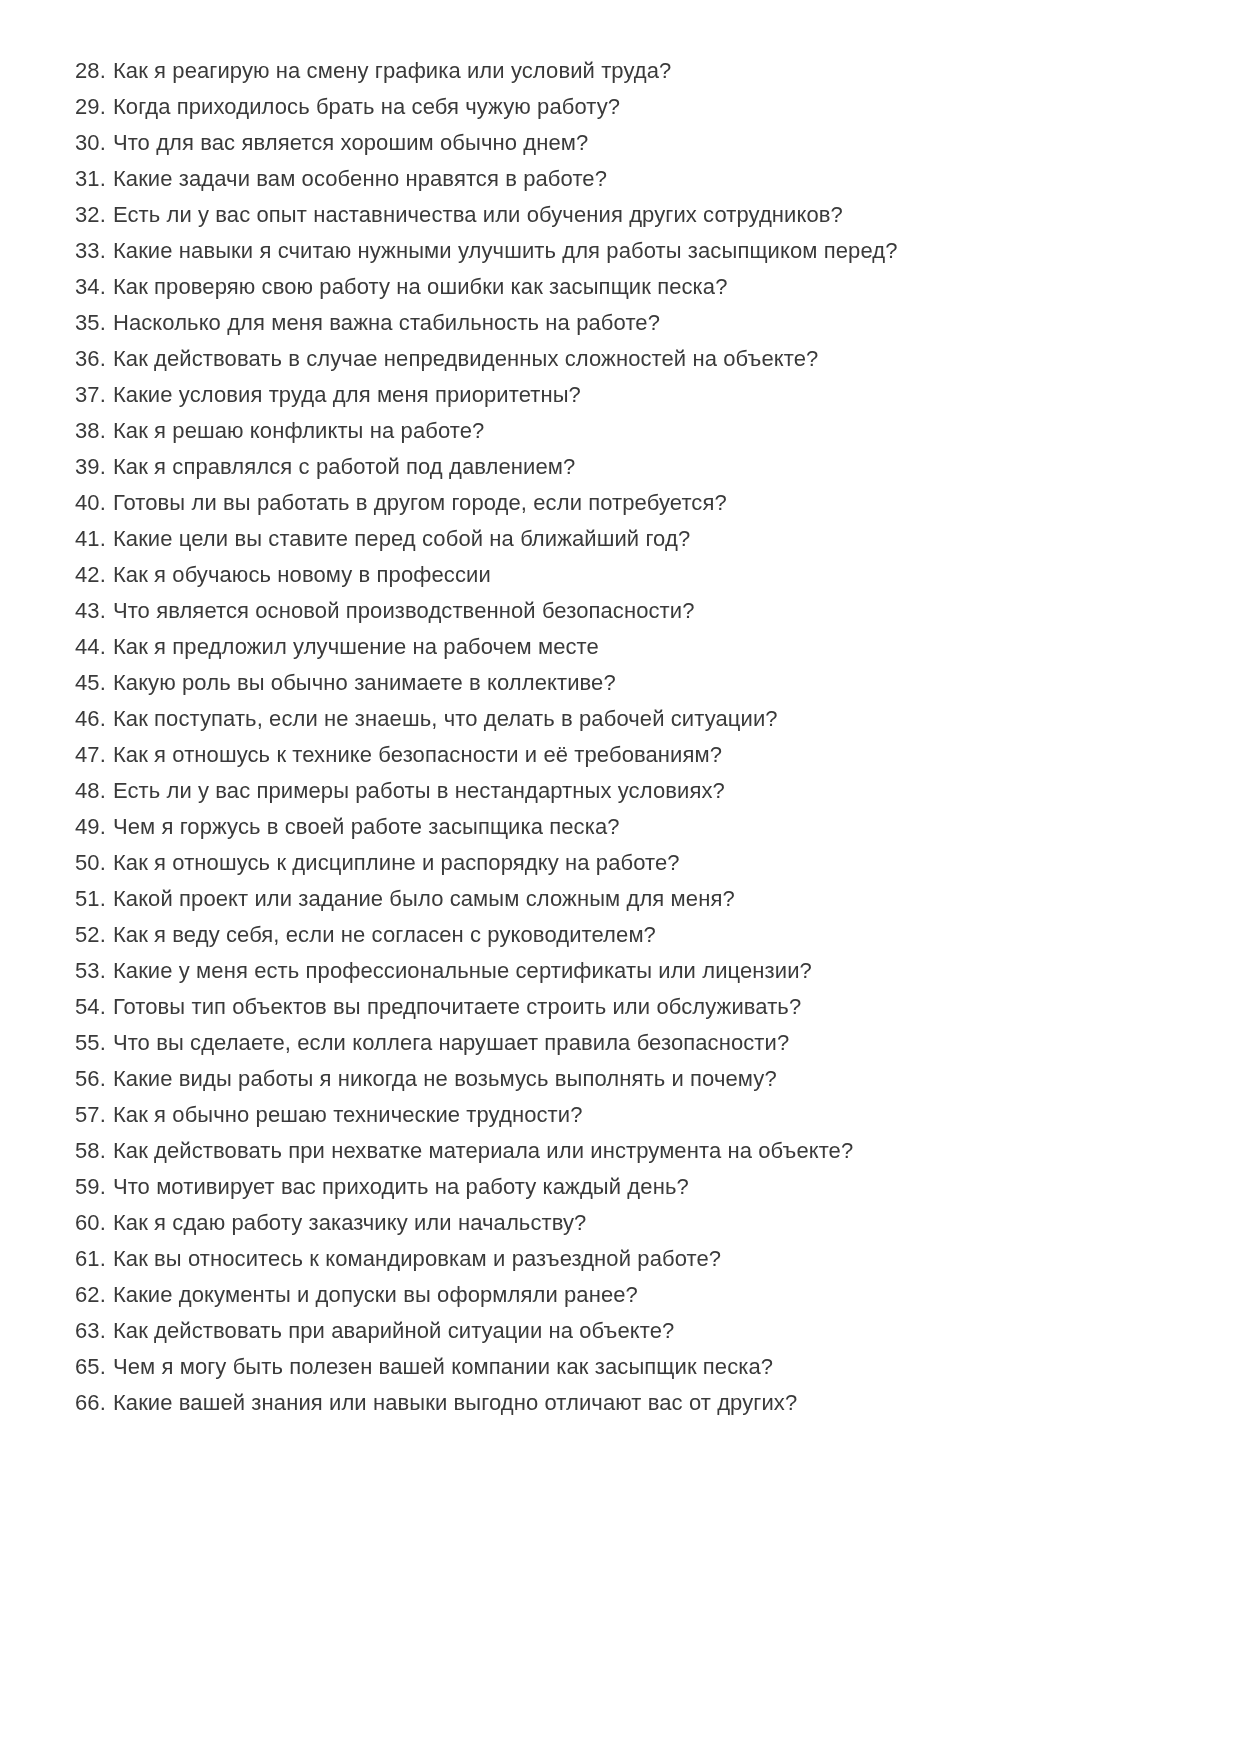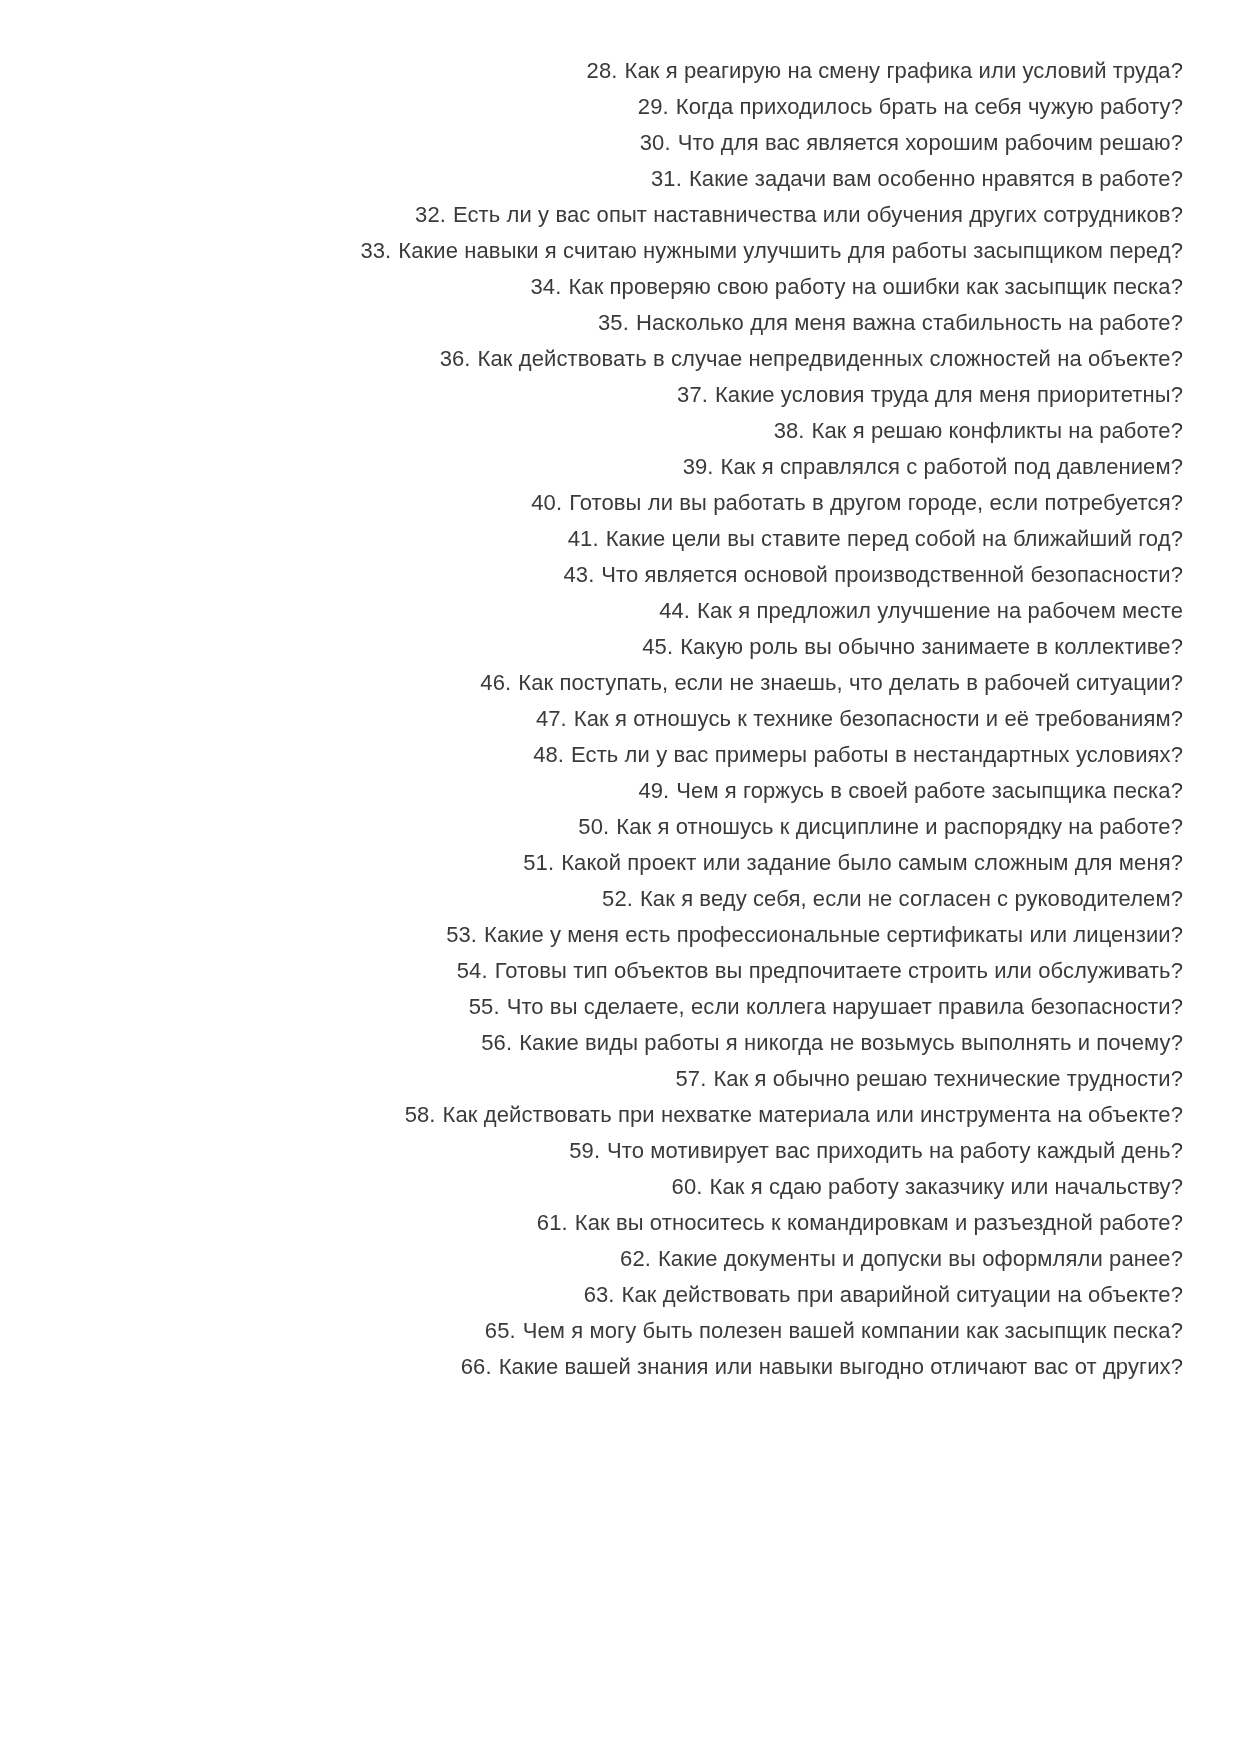--- a/index.html
+++ b/index.html
@@ -12,21 +12,20 @@
     height: 1753px;
     font-family: "Liberation Sans", "DejaVu Sans", sans-serif;
     overflow: hidden;
   }
   .page {
     box-sizing: border-box;
     width: 1239px;
     height: 1753px;
     padding: 53px 56px 0 75px;
     background: #ffffff;
-    text-align: right;
   }
   .question-list {
     margin: 0;
     padding: 0;
     list-style: none;
   }
   .question-item {
     height: 36px;
     line-height: 36px;
     font-size: 22px;
@@ -39,32 +38,33 @@
     margin-right: 7px;
   }
 </style>
 </head>
 <body>
 
 <div class="page">
   <ol class="question-list" id="question-list">
       <li class="question-item"><span class="num">28.</span><span class="txt">Как я реагирую на смену графика или условий труда?</span></li>
       <li class="question-item"><span class="num">29.</span><span class="txt">Когда приходилось брать на себя чужую работу?</span></li>
-      <li class="question-item"><span class="num">30.</span><span class="txt">Что для вас является хорошим рабочим решаю?</span></li>
+      <li class="question-item"><span class="num">30.</span><span class="txt">Что для вас является хорошим обычно днем?</span></li>
       <li class="question-item"><span class="num">31.</span><span class="txt">Какие задачи вам особенно нравятся в работе?</span></li>
       <li class="question-item"><span class="num">32.</span><span class="txt">Есть ли у вас опыт наставничества или обучения других сотрудников?</span></li>
       <li class="question-item"><span class="num">33.</span><span class="txt">Какие навыки я считаю нужными улучшить для работы засыпщиком перед?</span></li>
       <li class="question-item"><span class="num">34.</span><span class="txt">Как проверяю свою работу на ошибки как засыпщик песка?</span></li>
       <li class="question-item"><span class="num">35.</span><span class="txt">Насколько для меня важна стабильность на работе?</span></li>
       <li class="question-item"><span class="num">36.</span><span class="txt">Как действовать в случае непредвиденных сложностей на объекте?</span></li>
       <li class="question-item"><span class="num">37.</span><span class="txt">Какие условия труда для меня приоритетны?</span></li>
       <li class="question-item"><span class="num">38.</span><span class="txt">Как я решаю конфликты на работе?</span></li>
       <li class="question-item"><span class="num">39.</span><span class="txt">Как я справлялся с работой под давлением?</span></li>
       <li class="question-item"><span class="num">40.</span><span class="txt">Готовы ли вы работать в другом городе, если потребуется?</span></li>
       <li class="question-item"><span class="num">41.</span><span class="txt">Какие цели вы ставите перед собой на ближайший год?</span></li>
+      <li class="question-item"><span class="num">42.</span><span class="txt">Как я обучаюсь новому в профессии</span></li>
       <li class="question-item"><span class="num">43.</span><span class="txt">Что является основой производственной безопасности?</span></li>
       <li class="question-item"><span class="num">44.</span><span class="txt">Как я предложил улучшение на рабочем месте</span></li>
       <li class="question-item"><span class="num">45.</span><span class="txt">Какую роль вы обычно занимаете в коллективе?</span></li>
       <li class="question-item"><span class="num">46.</span><span class="txt">Как поступать, если не знаешь, что делать в рабочей ситуации?</span></li>
       <li class="question-item"><span class="num">47.</span><span class="txt">Как я отношусь к технике безопасности и её требованиям?</span></li>
       <li class="question-item"><span class="num">48.</span><span class="txt">Есть ли у вас примеры работы в нестандартных условиях?</span></li>
       <li class="question-item"><span class="num">49.</span><span class="txt">Чем я горжусь в своей работе засыпщика песка?</span></li>
       <li class="question-item"><span class="num">50.</span><span class="txt">Как я отношусь к дисциплине и распорядку на работе?</span></li>
       <li class="question-item"><span class="num">51.</span><span class="txt">Какой проект или задание было самым сложным для меня?</span></li>
       <li class="question-item"><span class="num">52.</span><span class="txt">Как я веду себя, если не согласен с руководителем?</span></li>

